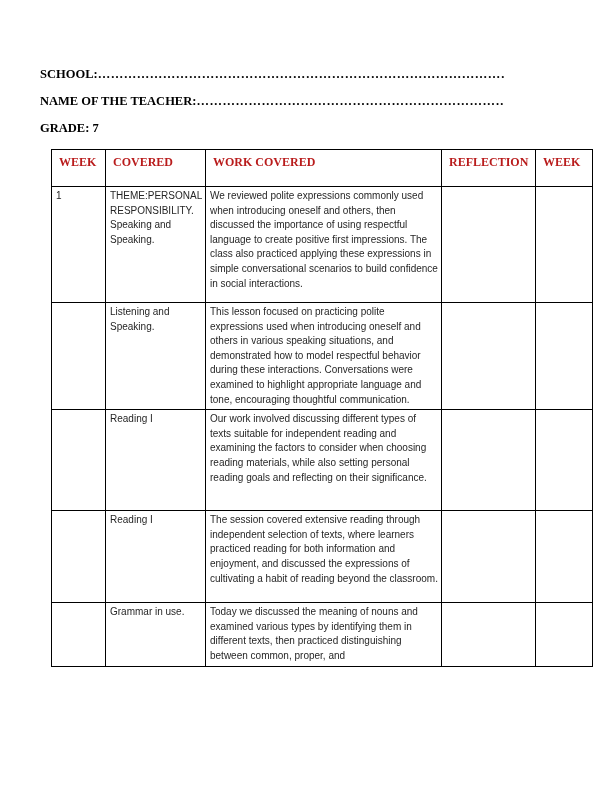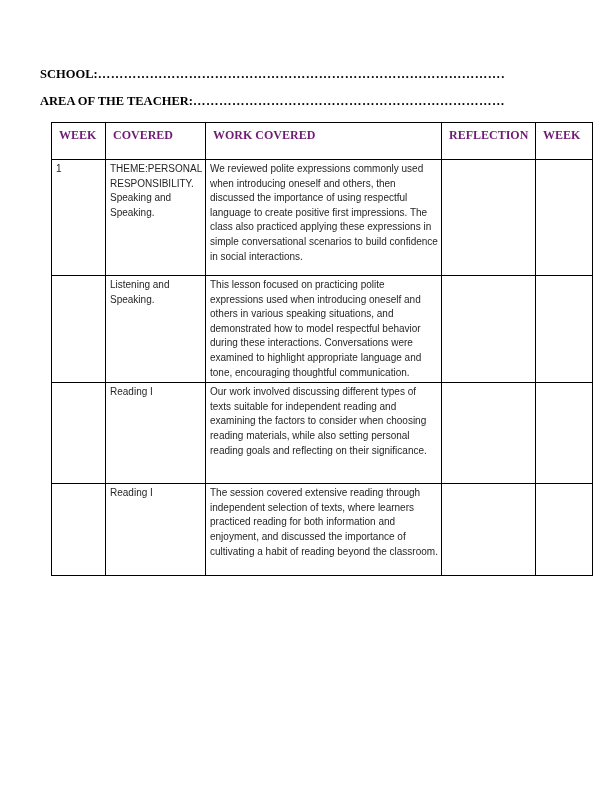--- a/index.html
+++ b/index.html
@@ -34,42 +34,43 @@
   table.scheme th, table.scheme td {
     border: 1px solid #000000;
     vertical-align: top;
     box-sizing: border-box;
     overflow: hidden;
   }
   table.scheme th {
     font-family: "Liberation Serif", serif;
     font-size: 12px;
     font-weight: bold;
-    color: #701a75;
+    color: #b91c1c;
     text-align: left;
     padding: 5px 2px 2px 7px;
   }
   table.scheme td {
     font-family: "Liberation Sans", sans-serif;
     font-size: 10px;
     line-height: 14.6px;
     color: #262626;
     padding: 2px 2px 2px 4px;
   }
   td.week-cell { padding: 7px 2px 2px 8px; }
   td.work-cell { padding: 2px 8px 2px 21px; }
 </style>
 </head>
 <body>
 
 <div class="page">
 
   <div class="doc-header">
     <p class="hline"><span>SCHOOL:</span><span class="dots">…………………………………………………………………………………………………………………………..</span></p>
-    <p class="hline"><span>AREA OF THE TEACHER:</span><span class="dots">………………………………………………………………………………..</span></p>
+    <p class="hline"><span>NAME OF THE TEACHER:</span><span class="dots">………………………………………………………………………………..</span></p>
+    <p class="hline"><span>GRADE: 7</span></p>
   </div>
 
   <table class="scheme">
     <colgroup>
       <col style="width:54px">
       <col style="width:100px">
       <col style="width:236px">
       <col style="width:94px">
       <col style="width:57px">
     </colgroup>
@@ -100,20 +101,27 @@
       <tr style="height:101px">
         <td class="week-cell"></td>
         <td class="strand-cell">Reading I</td>
         <td class="work-cell">Our work involved discussing different types of texts suitable for independent reading and examining the factors to consider when choosing reading materials, while also setting personal reading goals and reflecting on their significance.</td>
         <td class="reflection-cell"></td>
         <td class="sign-cell"></td>
       </tr>
       <tr style="height:92px">
         <td class="week-cell"></td>
         <td class="strand-cell">Reading I</td>
-        <td class="work-cell">The session covered extensive reading through independent selection of texts, where learners practiced reading for both information and enjoyment, and discussed the importance of cultivating a habit of reading beyond the classroom.</td>
+        <td class="work-cell">The session covered extensive reading through independent selection of texts, where learners practiced reading for both information and enjoyment, and discussed the expressions of cultivating a habit of reading beyond the classroom.</td>
+        <td class="reflection-cell"></td>
+        <td class="sign-cell"></td>
+      </tr>
+      <tr style="height:63px">
+        <td class="week-cell"></td>
+        <td class="strand-cell">Grammar in use.</td>
+        <td class="work-cell">Today we discussed the meaning of nouns and examined various types by identifying them in different texts, then practiced distinguishing between common, proper, and</td>
         <td class="reflection-cell"></td>
         <td class="sign-cell"></td>
       </tr>
     </tbody>
   </table>
 
 </div>
 
 </body></html>

